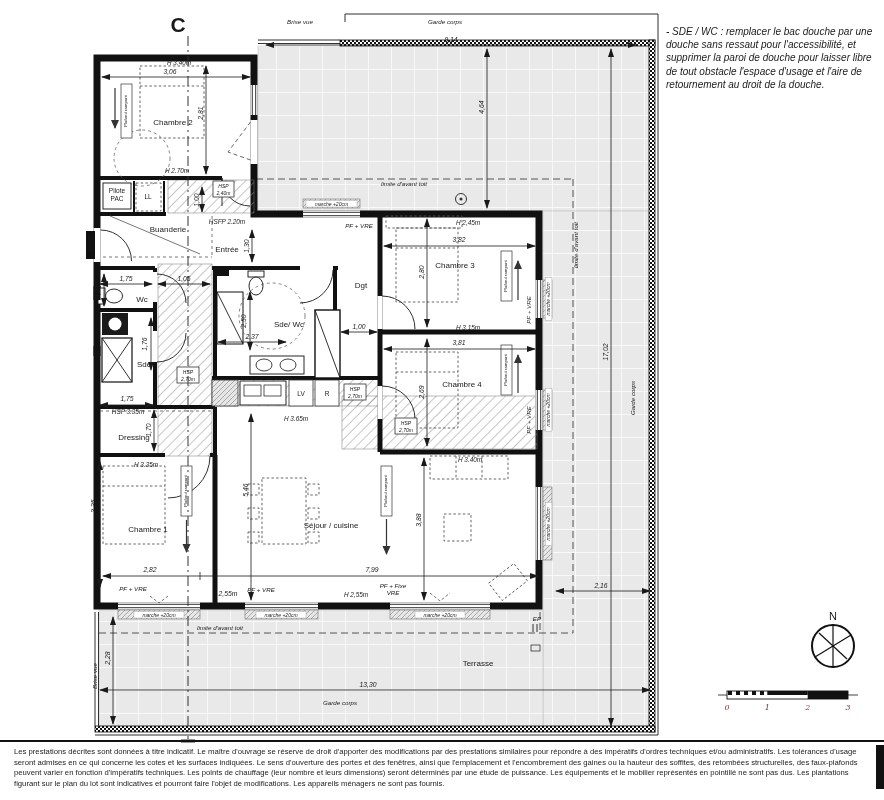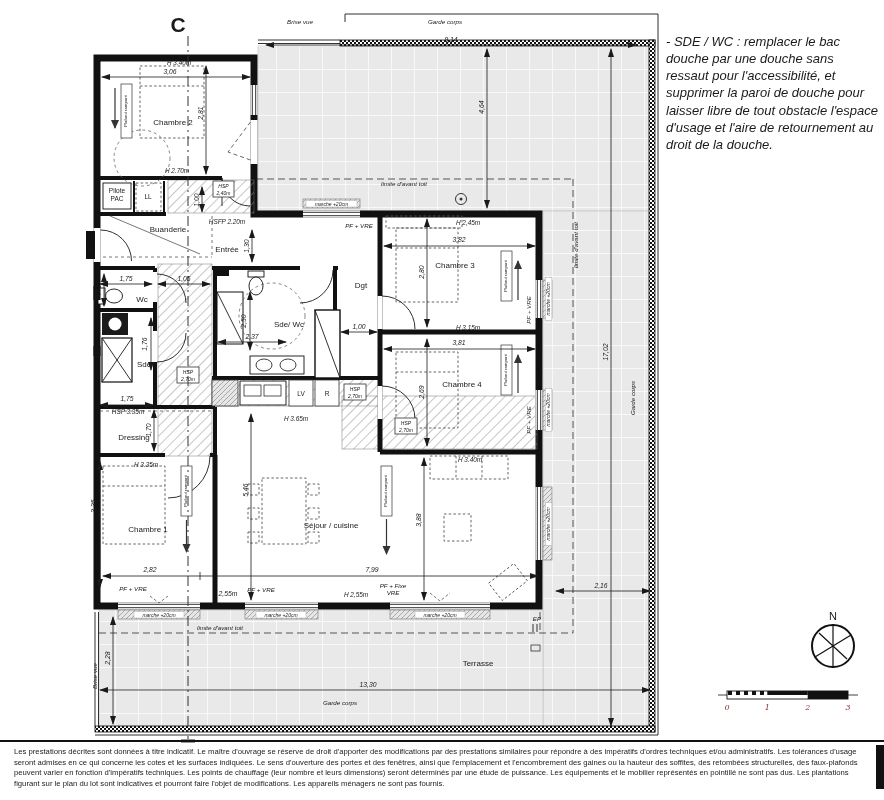--- a/index.html
+++ b/index.html
@@ -1,21 +1,21 @@
 <!DOCTYPE html>
 <html><head>
 <meta charset="utf-8">
 <style>
   html,body{margin:0;padding:0;background:#ffffff;}
   body{font-family:"Liberation Sans", sans-serif;color:#1a1a1a;}
   .stage{position:relative;width:884px;height:800px;background:#fff;overflow:hidden;}
   .plan-svg{position:absolute;left:0;top:0;}
   .note{position:absolute;left:666px;top:24px;width:213px;}
   .note .note-title{font-size:8.4px;font-weight:bold;font-style:italic;text-decoration:underline;line-height:1.35;}
-  .note .note-body{font-size:13px;font-style:italic;line-height:1.32;margin-top:9px;white-space:pre-line;}
+  .note .note-body{font-size:10px;font-style:italic;line-height:1.32;margin-top:1px;white-space:pre-line;}
   .footer-rule{position:absolute;left:0;top:740px;width:884px;height:2px;background:#111;}
   .footer-text{position:absolute;left:14px;top:747px;width:848px;font-size:7.7px;line-height:1.38;color:#222;}
   .footer-block{position:absolute;left:876px;top:745px;width:8px;height:44px;background:#111;}
   text{fill:#1a1a1a;}
   .rm{font-size:8px;}
   .rm-s{font-size:6.5px;}
   .dim{font-size:6.8px;font-style:italic;}
   .hgt{font-size:6.4px;font-style:italic;}
   .ann{font-size:6.2px;font-style:italic;}
   .tiny{font-size:5px;font-style:italic;}

